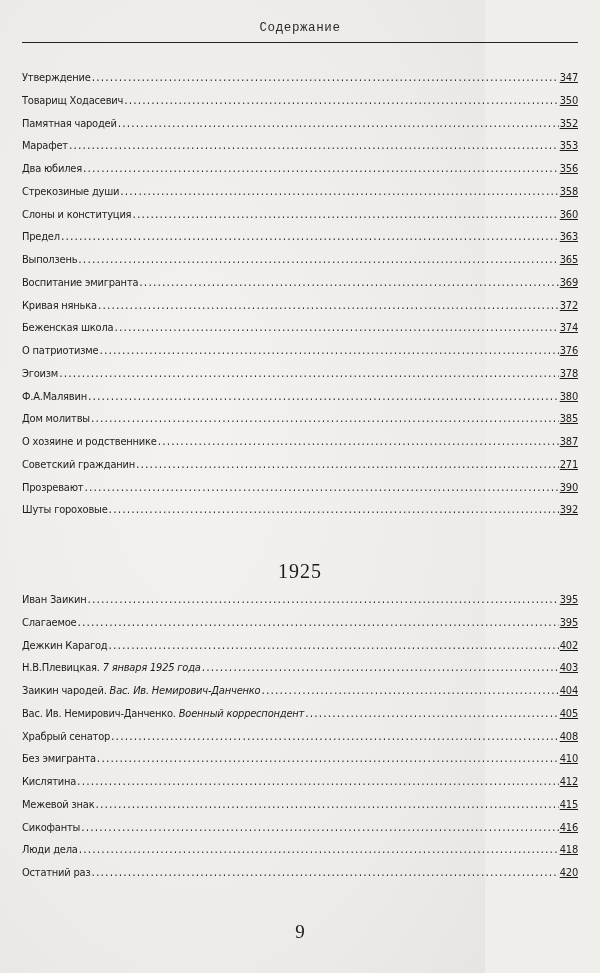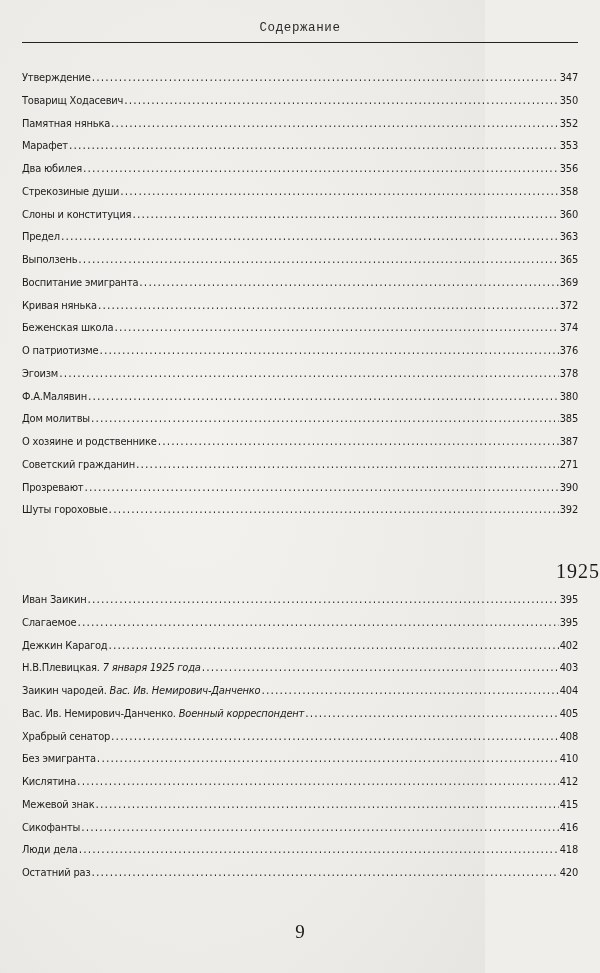--- a/index.html
+++ b/index.html
@@ -36,23 +36,23 @@
     }
     .toc-title { flex: 0 0 auto; letter-spacing: -0.2px; }
     .toc-title .it { font-style: italic; }
     .toc-dots {
       flex: 1 1 auto; overflow: hidden; margin: 0 1px;
       letter-spacing: 1.1px; color: #2a2a2a; font-size: 12px;
     }
     .toc-dots::before {
       content: "..............................................................................................................................................................................................";
     }
-    .toc-page { flex: 0 0 auto; text-align: right; letter-spacing: -0.2px; }
+    .toc-page { flex: 0 0 auto; text-align: right; letter-spacing: -0.2px; text-decoration: underline; }
     .year-heading {
-      position: absolute; top: 560px; left: 0; width: 600px; text-align: right;
+      position: absolute; top: 560px; left: 0; width: 600px; text-align: center;
       font-family: "Liberation Serif", "DejaVu Serif", serif;
       font-size: 20px; letter-spacing: 1px; color: #1a1a1a;
     }
     .folio {
       position: absolute; top: 921px; left: 0; width: 600px; text-align: center;
       font-family: "Liberation Serif", "DejaVu Serif", serif;
       font-size: 19px; color: #1a1a1a;
     }
   </style>
 </head>
@@ -67,21 +67,21 @@
         <span class="toc-title"><span>Утверждение</span></span>
         <span class="toc-dots"></span>
         <span class="toc-page">347</span>
       </div>
       <div class="toc-row">
         <span class="toc-title"><span>Товарищ Ходасевич</span></span>
         <span class="toc-dots"></span>
         <span class="toc-page">350</span>
       </div>
       <div class="toc-row">
-        <span class="toc-title"><span>Памятная нянька</span></span>
+        <span class="toc-title"><span>Памятная чародей</span></span>
         <span class="toc-dots"></span>
         <span class="toc-page">352</span>
       </div>
       <div class="toc-row">
         <span class="toc-title"><span>Марафет</span></span>
         <span class="toc-dots"></span>
         <span class="toc-page">353</span>
       </div>
       <div class="toc-row">
         <span class="toc-title"><span>Два юбилея</span></span>

